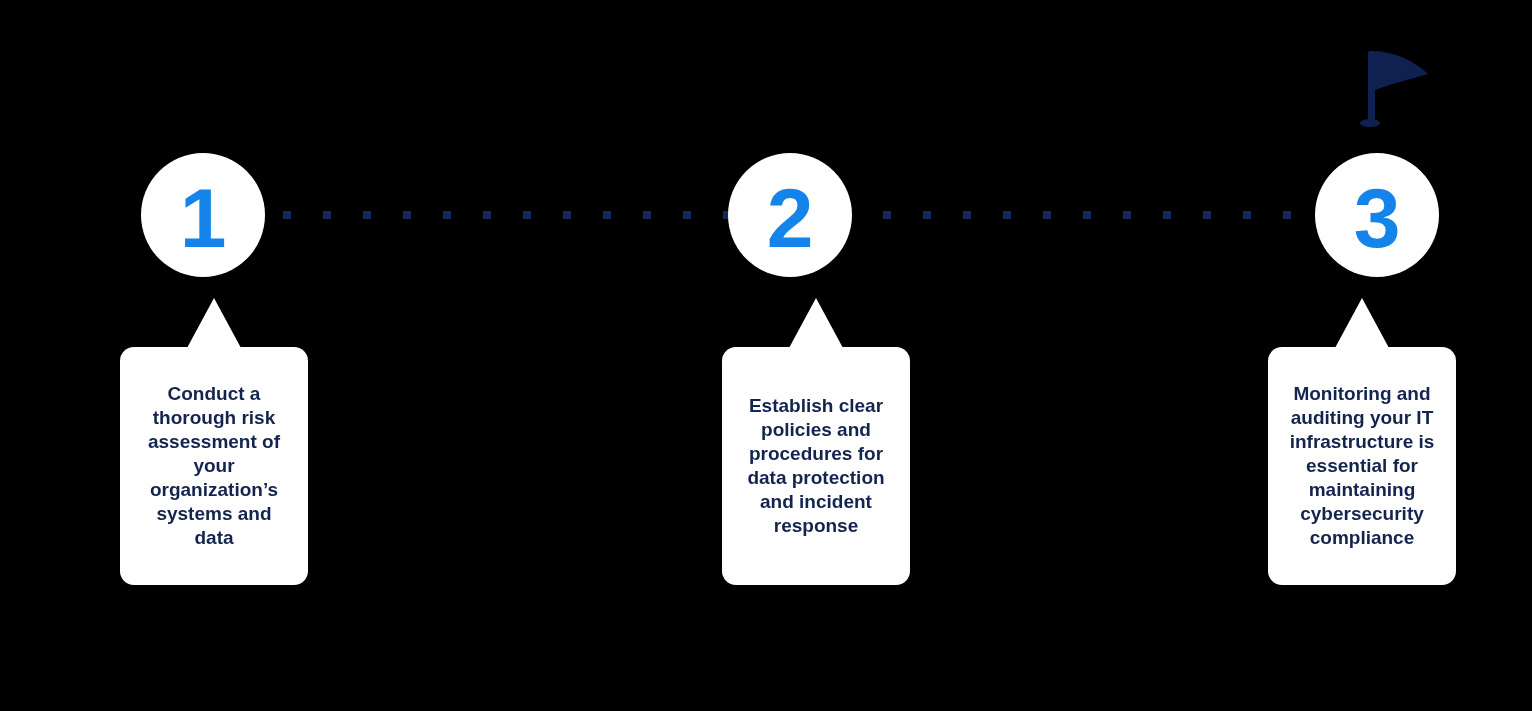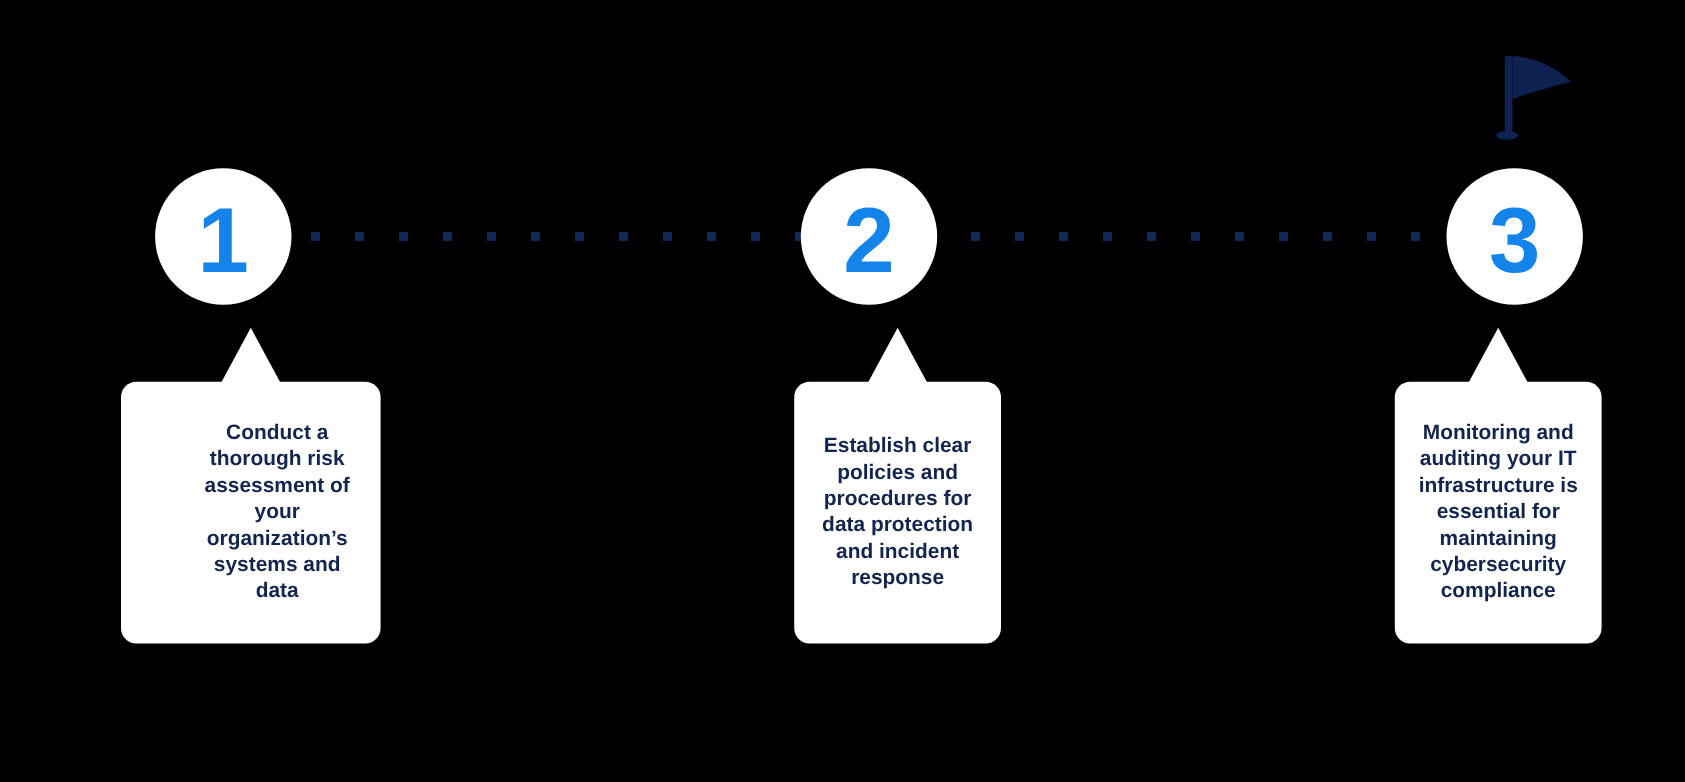--- a/index.html
+++ b/index.html
@@ -61,21 +61,21 @@
     top: 347px;
     width: 188px;
     height: 238px;
     background: #FFFFFF;
     border-radius: 14px;
     display: flex;
     align-items: center;
     justify-content: center;
     z-index: 2;
   }
-  .bubble-1 { left: 110px; padding-left: 48px; }
+  .bubble-1 { left: 120px; }
   .bubble-2 { left: 722px; }
   .bubble-3 { left: 1268px; }
   .bubble-pointer {
     position: absolute;
     top: -49px;
     left: 50%;
     margin-left: -27px;
     width: 0;
     height: 0;
     border-left: 27px solid transparent;

